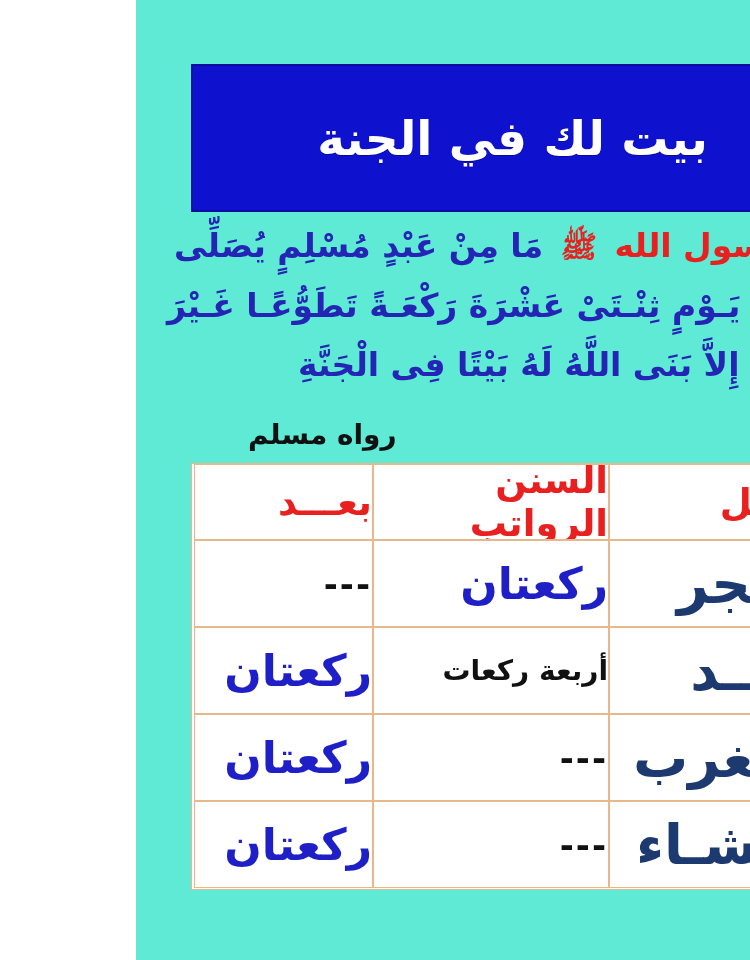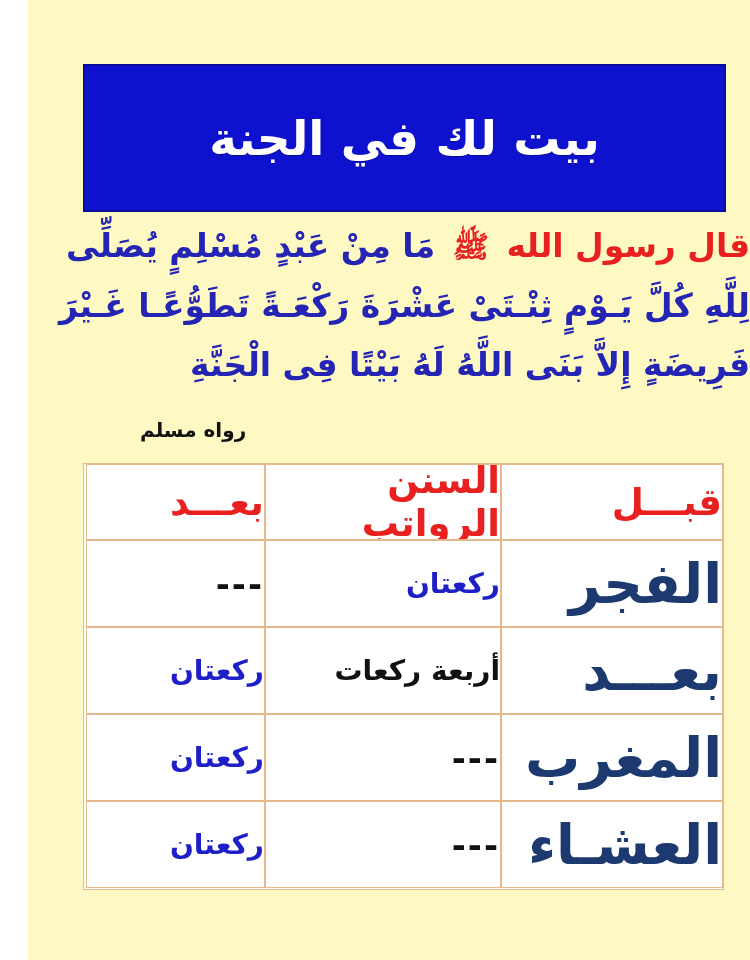--- a/index.html
+++ b/index.html
@@ -1,21 +1,21 @@
 <!DOCTYPE html>
 <html lang="ar" dir="rtl"><head>
 <meta charset="utf-8">
 <style>
   html,body{margin:0;padding:0;}
   body{
     width:750px;height:960px;overflow:hidden;background:#ffffff;
     font-family:"DejaVu Sans", sans-serif;
     -webkit-font-smoothing:antialiased;
   }
-  .page{position:relative;width:722px;height:960px;background:#fef9c3;}
+  .page{position:relative;width:614px;height:960px;background:#5eead4;}
 
   
   .banner{
     position:absolute;left:55px;top:64px;width:643px;height:148px;
     background:#0e11cd;border:2px solid #0a0c9e;box-sizing:border-box;
     display:flex;align-items:center;justify-content:center;
   }
   .banner .title{
     color:#ffffff;font-size:47px;font-weight:bold;letter-spacing:1px;
     text-shadow:0 1px 0 rgba(0,0,0,.25);
@@ -27,39 +27,39 @@
     text-align:right;direction:rtl;
   }
   .hadith .line{
     font-size:33px;font-weight:bold;line-height:59px;white-space:nowrap;
   }
   .t-red{color:#e8201f;}
   .t-blue{color:#2525b5;}
   .saw{font-size:30px;margin:0 6px;}
   .hadith-source{
     position:absolute;left:84px;top:202px;
-    color:#111111;font-size:20px;font-weight:bold;direction:rtl;
+    color:#111111;font-size:28px;font-weight:bold;direction:rtl;
   }
 
   
   .ptable{
     position:absolute;left:55px;top:463px;width:641px;height:427px;
     box-sizing:border-box;border:1px solid #e7b88c;background:#ffffff;
     display:grid;direction:rtl;
     grid-template-columns:222px 236px 179px;
     grid-template-rows:76px 87px 87px 87px 87px;
   }
   .cell{
     box-sizing:border-box;border:1px solid #e7b88c;
     display:flex;align-items:center;
     overflow:hidden;
   }
   .hdr{color:#e8201f;font-size:37px;font-weight:bold;}
   .pname{color:#1d3a70;font-size:55px;font-weight:bold;}
-  .val-blue{color:#1f1fc8;font-size:28px;font-weight:bold;}
+  .val-blue{color:#1f1fc8;font-size:44px;font-weight:bold;}
   .val-black{color:#111111;font-size:28px;font-weight:bold;}
   .val-dash{color:#111111;font-size:34px;font-weight:bold;letter-spacing:2px;}
 </style>
 </head>
 <body>
 
 <div class="page">
 
   <div class="banner">
     <div class="title">بيت لك في الجنة</div>

